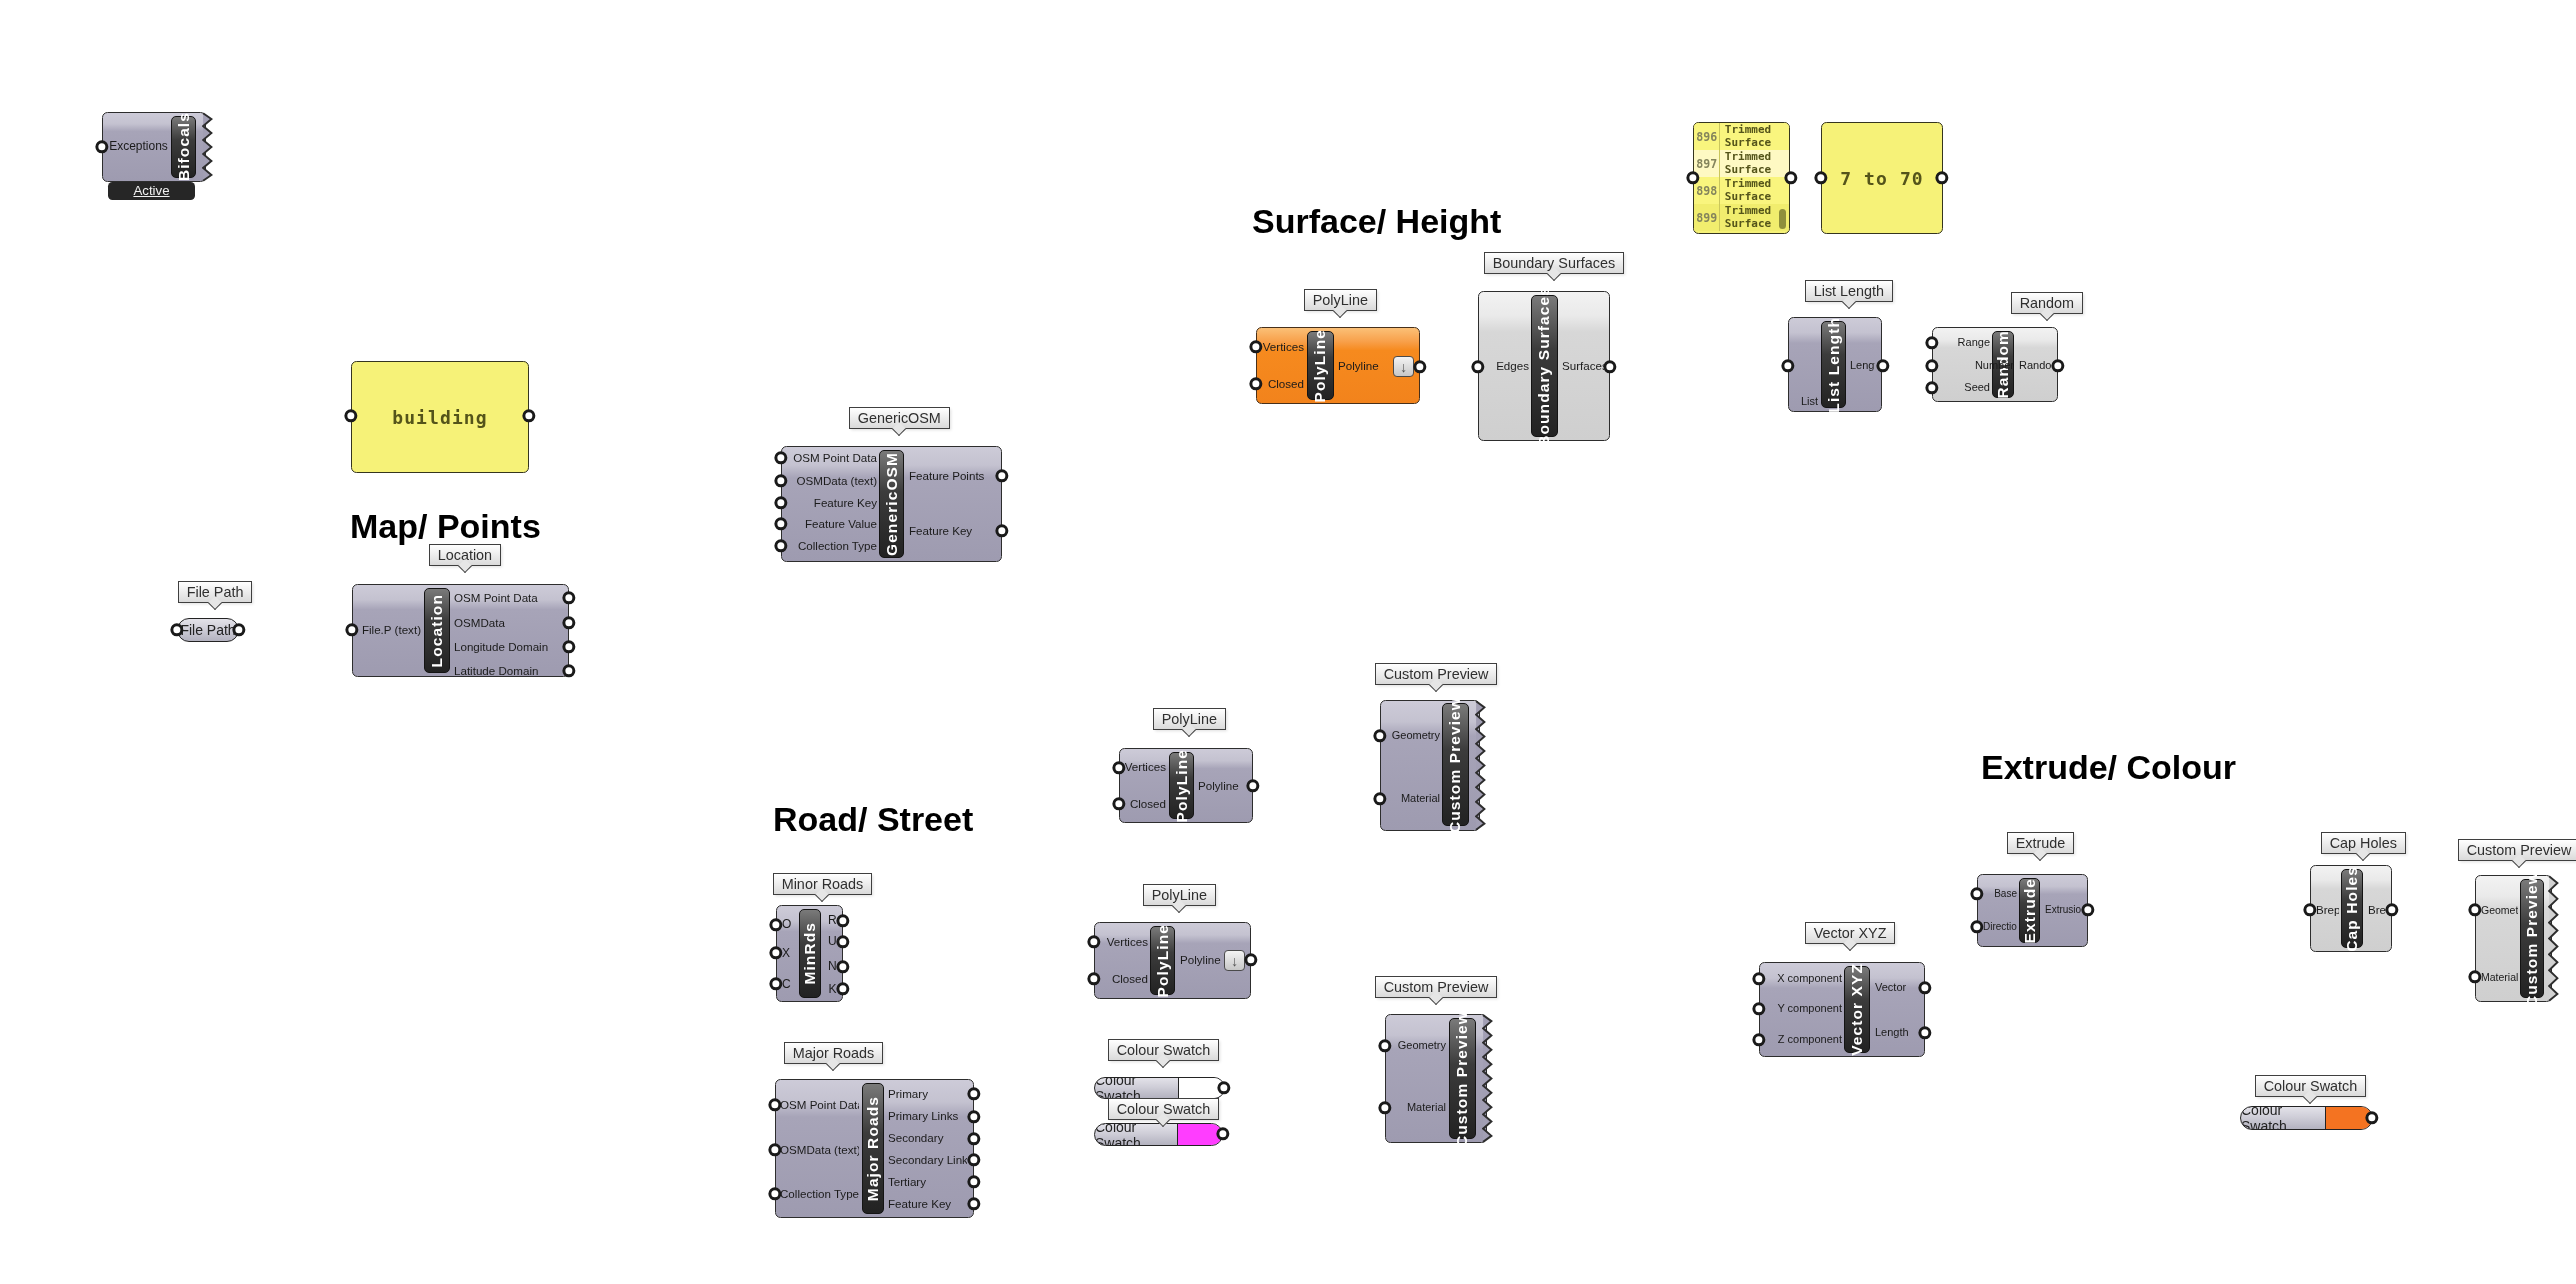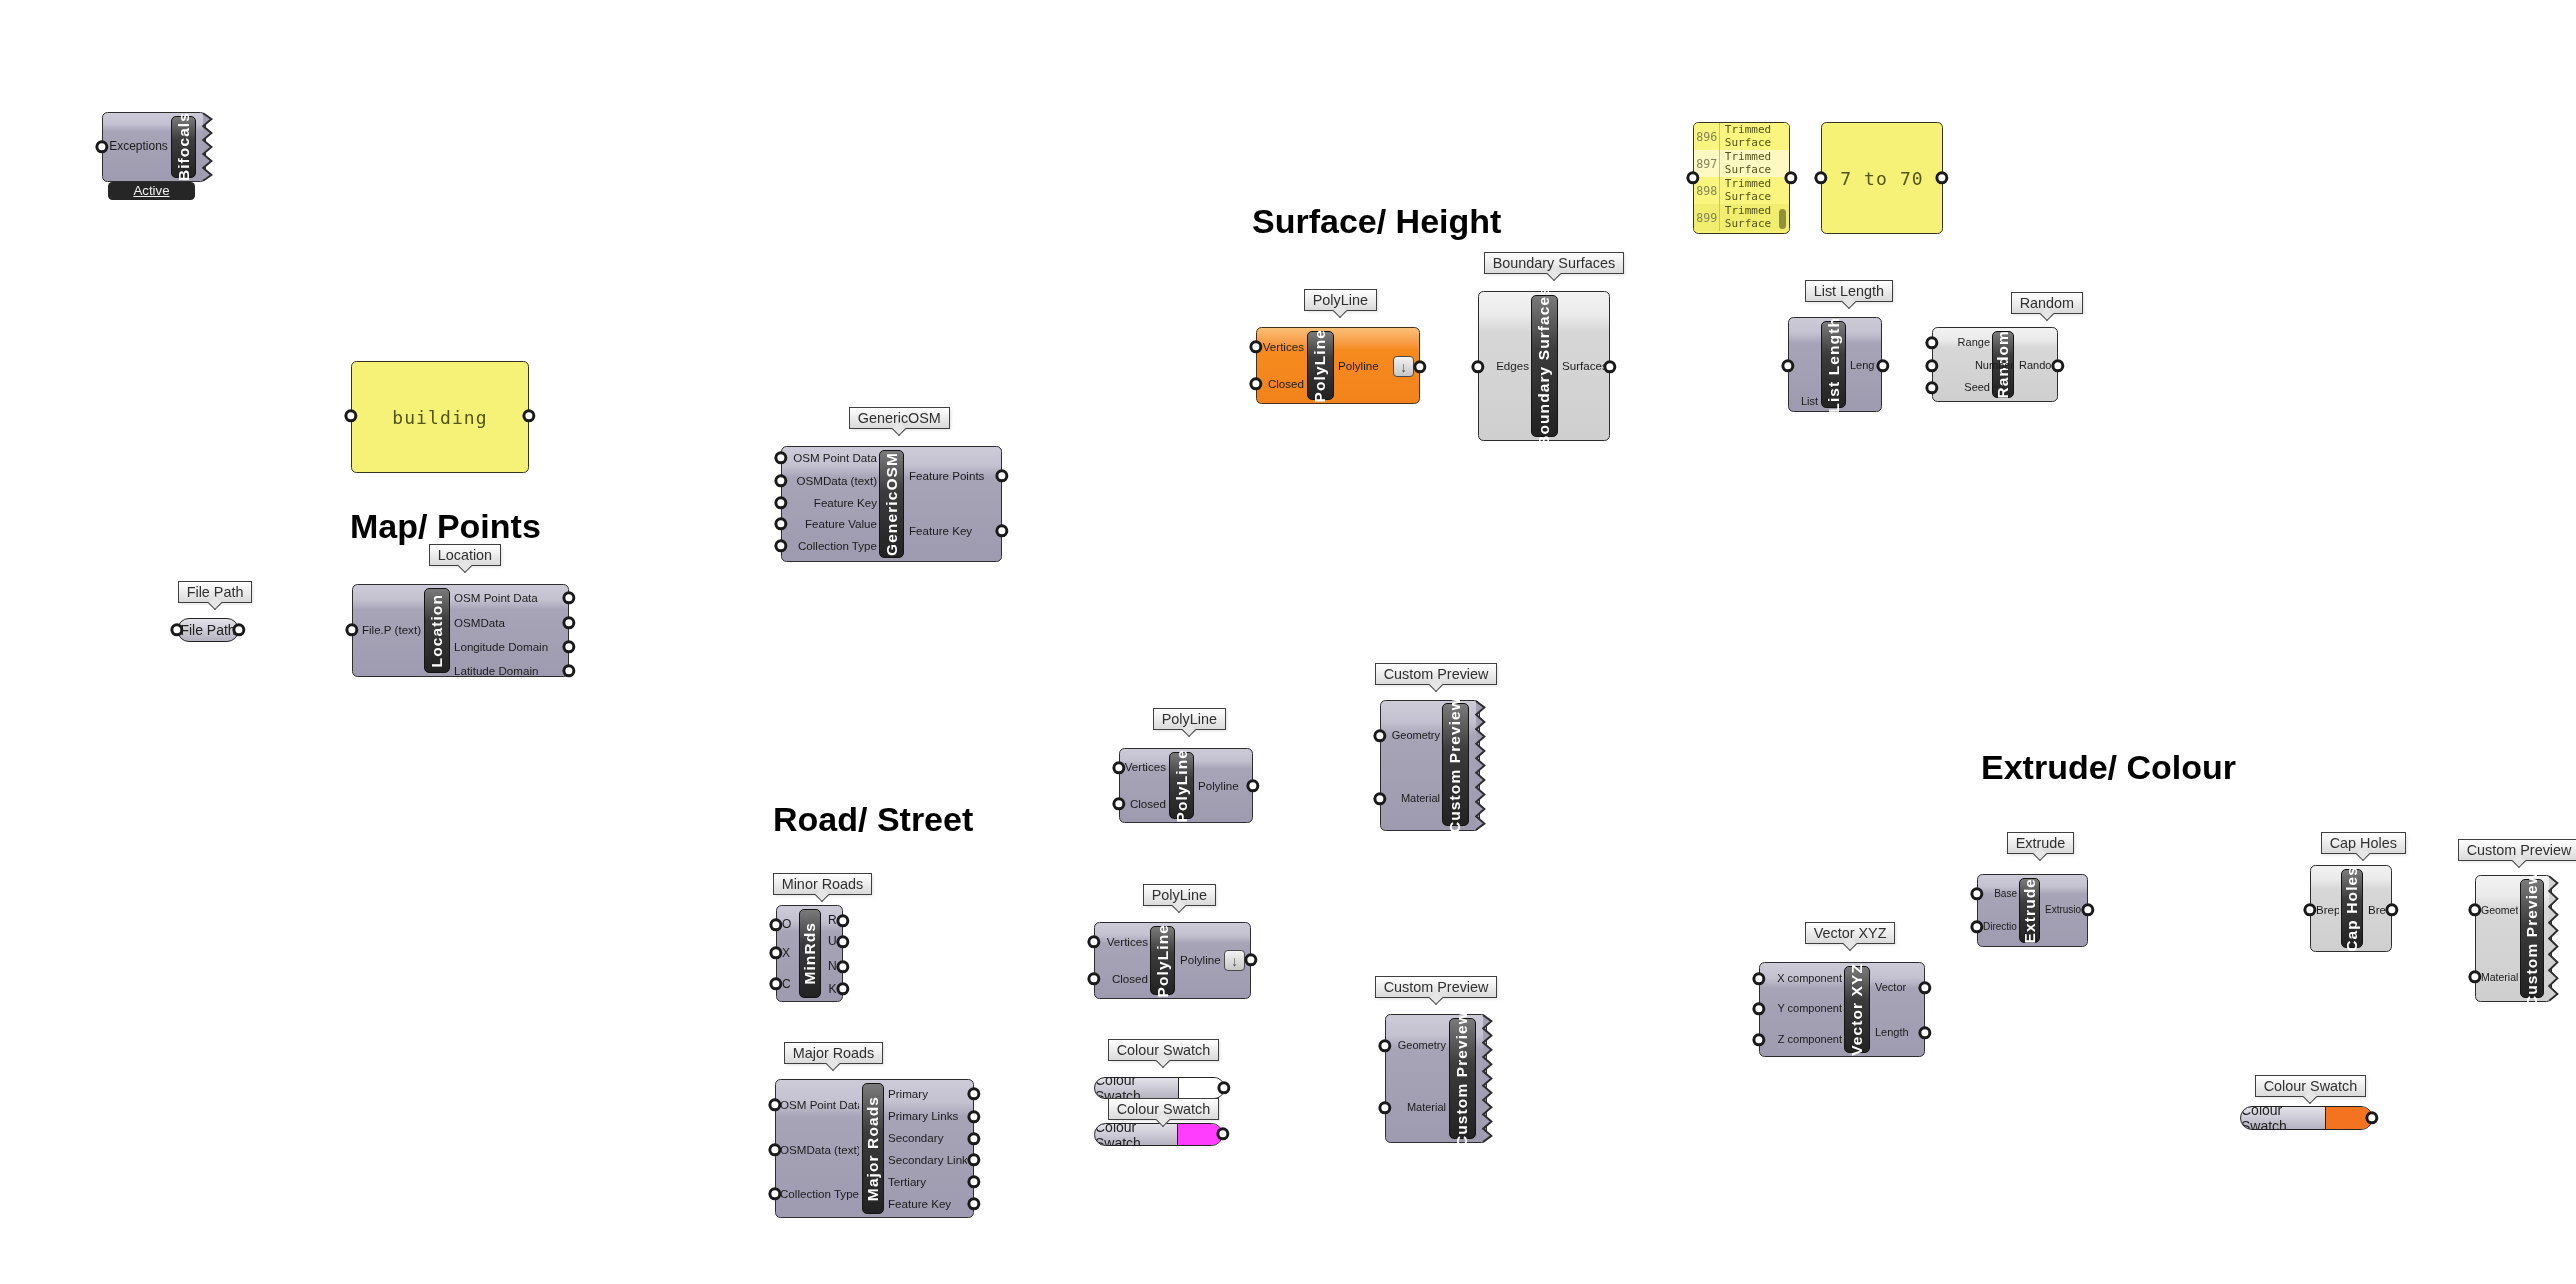--- a/index.html
+++ b/index.html
@@ -18,21 +18,21 @@
   .badge span{writing-mode:vertical-rl;transform:rotate(180deg);color:#fff;font-weight:bold;
          font-size:15.5px;letter-spacing:1.1px;white-space:nowrap;}
   .plabel{position:absolute;color:#1b1b1b;white-space:nowrap;overflow:hidden;}
   .port{position:absolute;width:13.3px;height:13.3px;background:#fff;border:3.3px solid #1a1a1a;border-radius:50%;
         transform:translate(-50%,-50%);box-sizing:border-box;}
   .tag{position:absolute;background:linear-gradient(180deg,#ffffff 0%,#dadada 100%);border:1.1px solid #3f3f3f;
        color:#2f2f2f;font-size:14.4px;padding:2.2px 7.7px;white-space:nowrap;box-shadow:1.7px 2.2px 2.8px rgba(0,0,0,0.12);}
   .tagpt{position:absolute;left:50%;bottom:-5.5px;width:8.8px;height:8.8px;background:#e6e6e6;
        border-right:1.1px solid #3f3f3f;border-bottom:1.1px solid #3f3f3f;transform:translateX(-50%) rotate(45deg);}
   .panel{position:absolute;background:#f6f278;border:1.7px solid #35351f;border-radius:5.5px;box-sizing:border-box;
-       font-family:"DejaVu Sans Mono",monospace;color:#54541a;overflow:hidden;}
+       font-family:"DejaVu Sans Mono",monospace;color:#54541a;overflow:hidden;font-weight:bold;}
   .ptext{display:flex;width:100%;height:100%;align-items:center;justify-content:center;font-size:18px;letter-spacing:1.1px;}
   .prow{display:flex;align-items:center;}
   .pidx{width:25.4px;align-self:stretch;display:flex;align-items:center;justify-content:center;font-size:11.6px;
        color:#84845c;border-right:1.1px solid #cac65c;flex:none;}
   .ptxt{padding:0.6px 4.4px;font-size:11px;line-height:12.7px;white-space:pre;}
   .pnub{position:absolute;right:3.3px;bottom:3.9px;width:7.2px;height:20px;background:#8f8f3c;border-radius:3.9px;}
   .caps{position:absolute;border:1.7px solid #232323;border-radius:13.3px;box-sizing:border-box;display:flex;
        overflow:hidden;background:linear-gradient(180deg,#e3e2e9 0%,#cfced8 45%,#b3b2bf 100%);}
   .clabel{flex:1;display:flex;align-items:center;justify-content:center;font-size:14px;color:#222;}
   .cswatch{width:35%;border-left:1.7px solid #232323;flex:none;}

